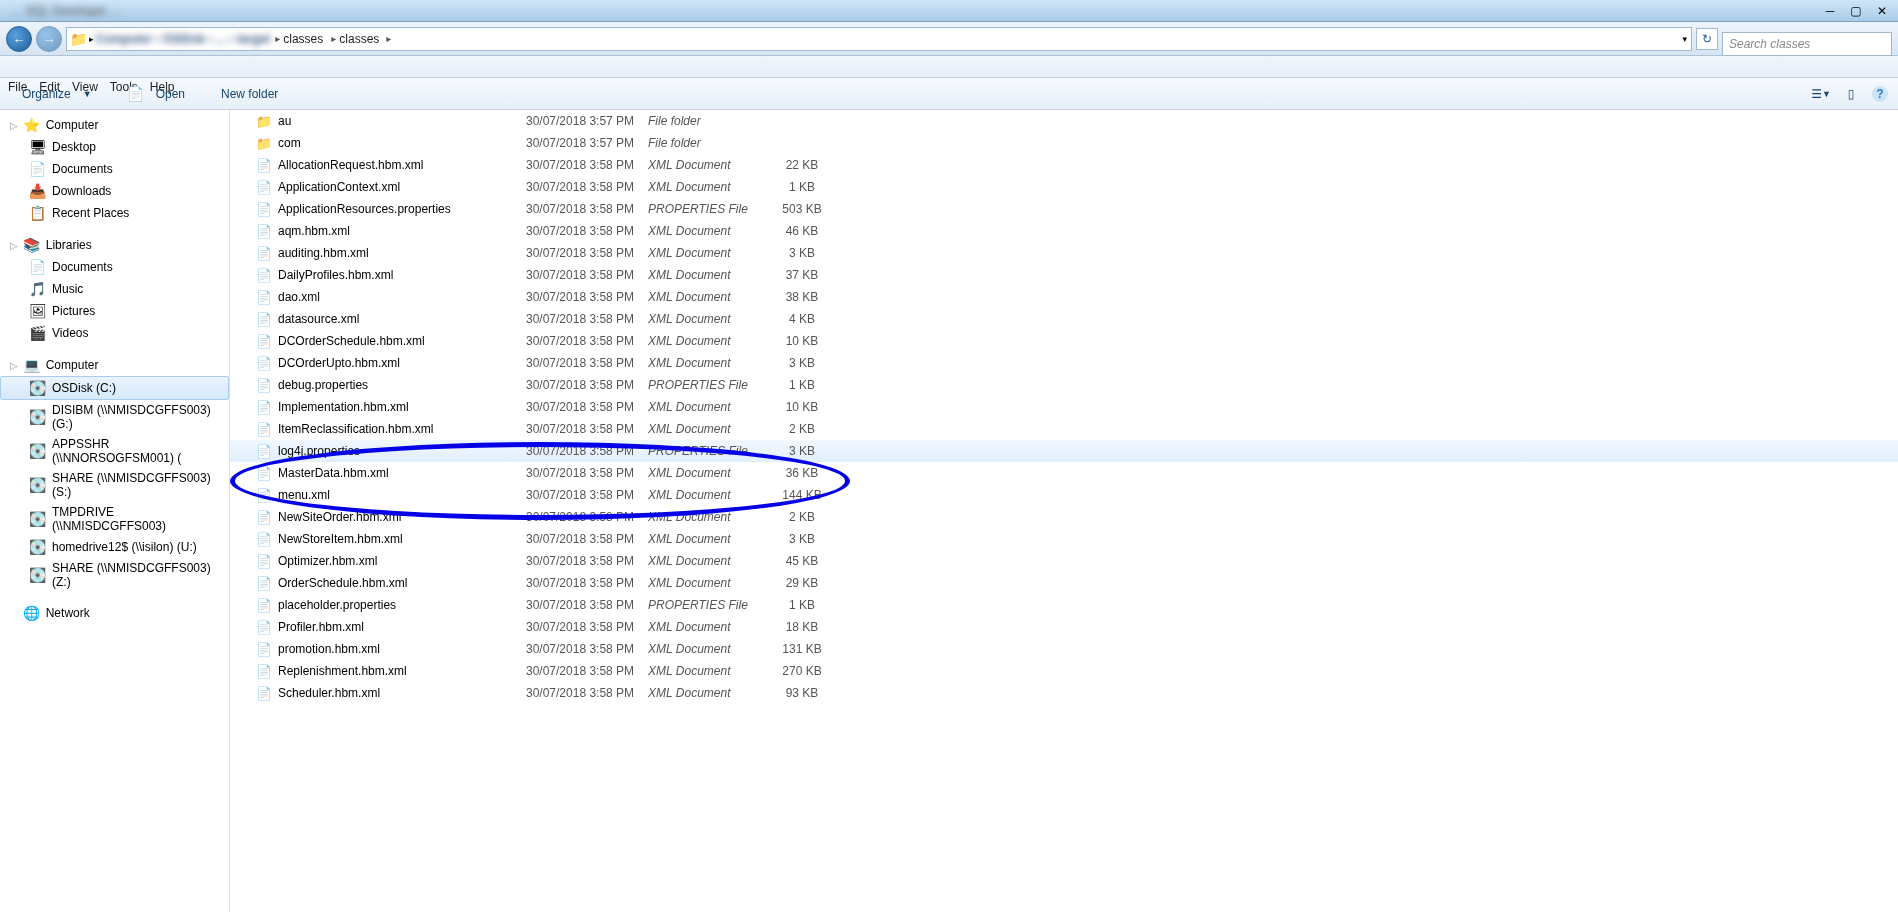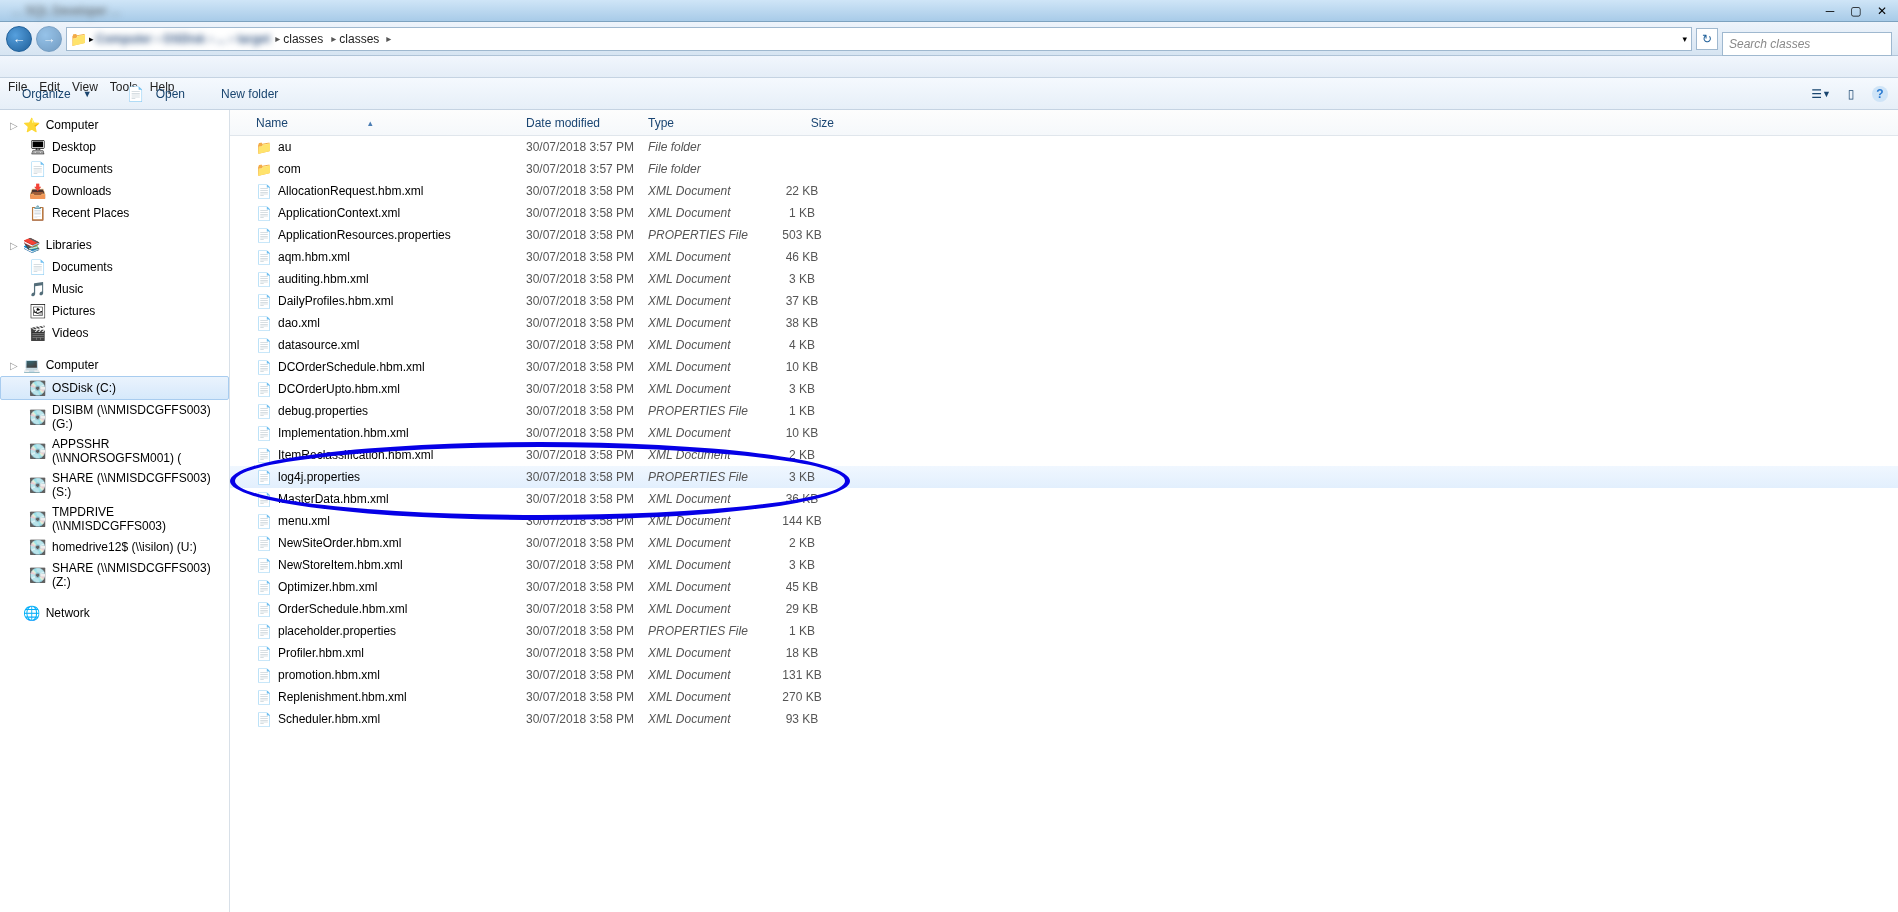--- a/index.html
+++ b/index.html
@@ -286,29 +286,20 @@
     <div class="side-group">
       <div class="side-header">
         <span class="arr" style="visibility:hidden">▷</span>
         <span class="icon">🌐</span>
         <span>Network</span>
       </div>
     </div>
   </div>
 
   <div class="content">
-    <div class="col-headers">
-      <div class="col-h col-name">
-          <span>Name</span>
-          <span class="sort-arr">▴</span>
-        </div>
-      <div class="col-h col-date">Date modified</div>
-      <div class="col-h col-type">Type</div>
-      <div class="col-h col-size">Size</div>
-    </div>
     <div class="rows" id="rows">
         <div class="row">
           <div class="cell-name">
             <span class="ficon">📁</span>
             <span>au</span>
           </div>
           <div class="cell-date">30/07/2018 3:57 PM</div>
           <div class="cell-type">File folder</div>
           <div class="cell-size"></div>
         </div>

